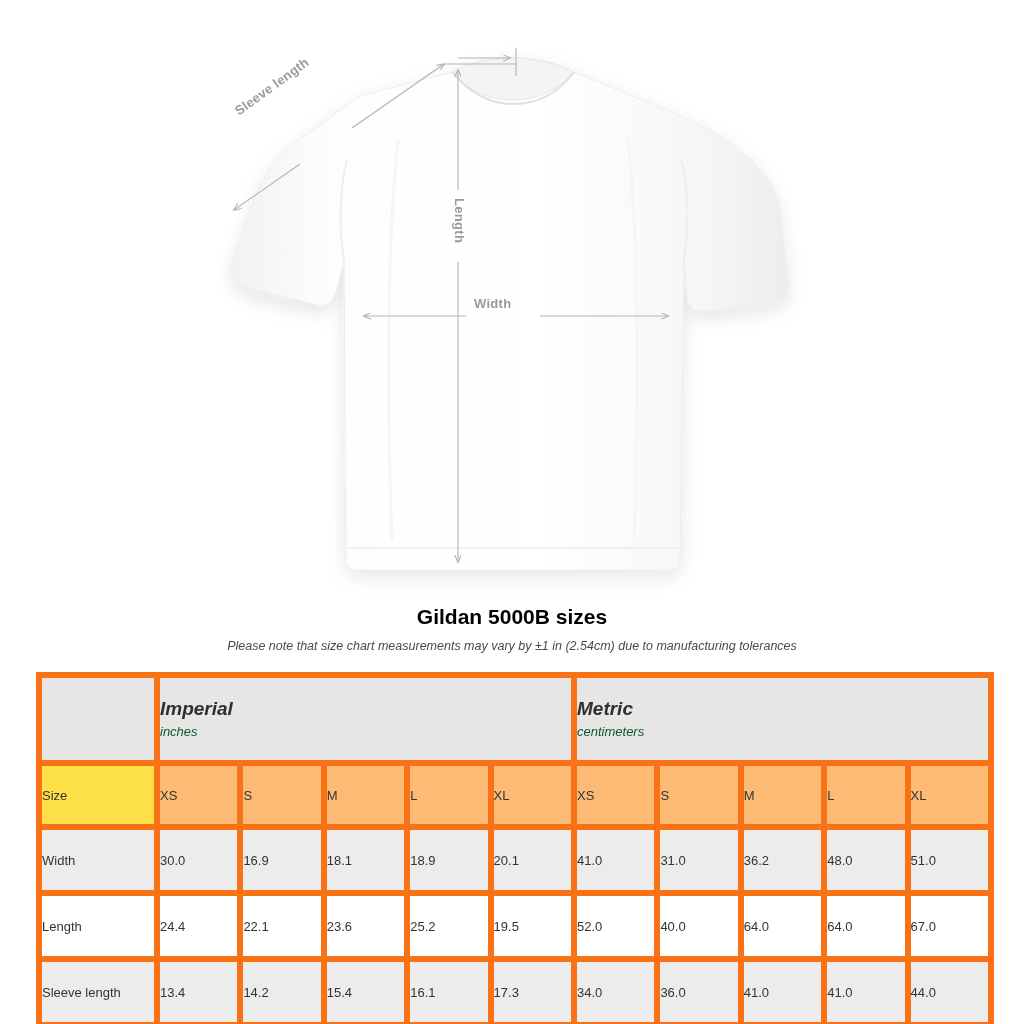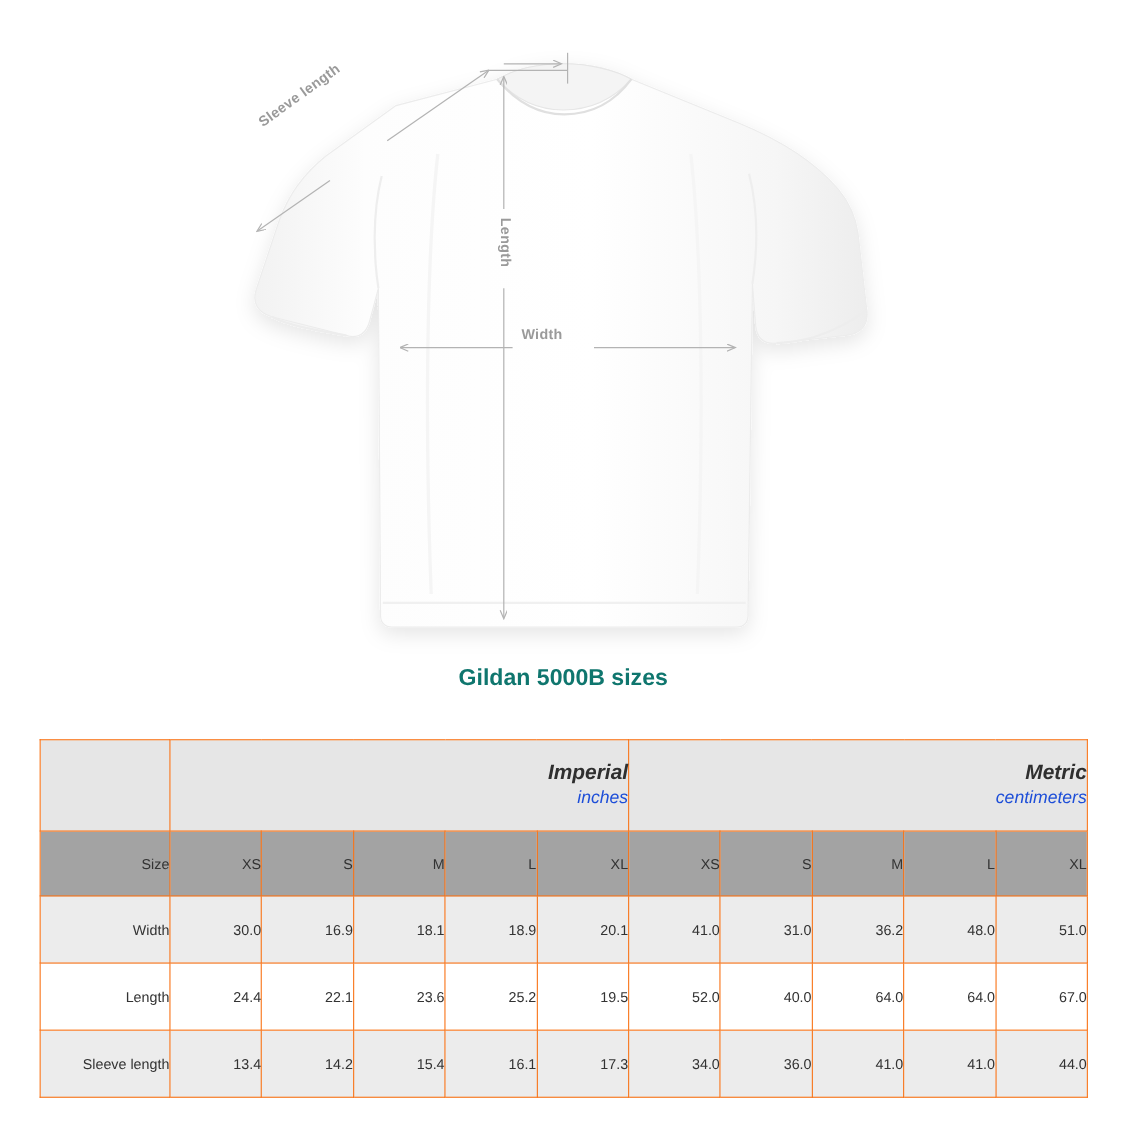--- a/index.html
+++ b/index.html
@@ -72,21 +72,21 @@
   .titles {
     position: absolute;
     left: 0;
     top: 600px;
     width: 1024px;
     text-align: center;
   }
   .chart-title {
     font-size: 21px;
     font-weight: bold;
-    color: #0f766e;
+    color: #000000;
     margin: 0;
     padding-top: 5px;
   }
   .chart-note {
     font-size: 12.5px;
     font-style: italic;
     color: #4a4a4a;
     margin: 10px 0 0 0;
   }
 
@@ -96,59 +96,59 @@
     left: 36px;
     top: 672px;
     width: 952px;
   }
   table.size-table {
     border-collapse: collapse;
     width: 952px;
     table-layout: fixed;
   }
   table.size-table td, table.size-table th {
-    border: 1px solid #f97316;
-    text-align: right;
+    border: 6px solid #f97316;
+    text-align: left;
     font-size: 13px;
     color: #333333;
     font-weight: normal;
     padding: 0;
     margin-left: 48px;
   }
   .unit-head {
     background: #e6e6e6;
     height: 82px;
     vertical-align: middle;
   }
   .unit-head .unit-name {
     font-size: 19px;
     font-style: italic;
     font-weight: bold;
     color: #2f2f2f;
     line-height: 1.1;
   }
   .unit-head .unit-sub {
-    font-size: 16px;
+    font-size: 13px;
     font-style: italic;
-    color: #1d4ed8;
+    color: #14532d;
     margin-top: 4px;
   }
   .corner-cell {
     background: #e6e6e6;
   }
 
   .head-row td {
-    background: #a3a3a3;
+    background: #fdba74;
     height: 58px;
     font-weight: bold;
     font-size: 13px;
     color: #333;
   }
   .head-row td.rowlabel {
-    background: #a3a3a3;
+    background: #fde047;
   }
 
   .data-row td {
     height: 60px;
   }
   .row-shade td {
     background: #ececec;
   }
   .row-plain td {
     background: #ffffff;
@@ -252,20 +252,21 @@
       </svg>
 
       <div class="dim-label label-length">Length</div>
       <div class="dim-label label-width">Width</div>
       <div class="dim-label label-sleeve">Sleeve length</div>
     </div>
   </div>
 
   <div class="titles">
     <h1 class="chart-title">Gildan 5000B sizes</h1>
+    <p class="chart-note">Please note that size chart measurements may vary by ±1 in (2.54cm) due to manufacturing tolerances</p>
   </div>
 
   <div class="table-wrap">
     <table class="size-table">
       <colgroup>
         <col class="c-label">
         <col class="c-val">
           <col class="c-val">
           <col class="c-val">
           <col class="c-val">

